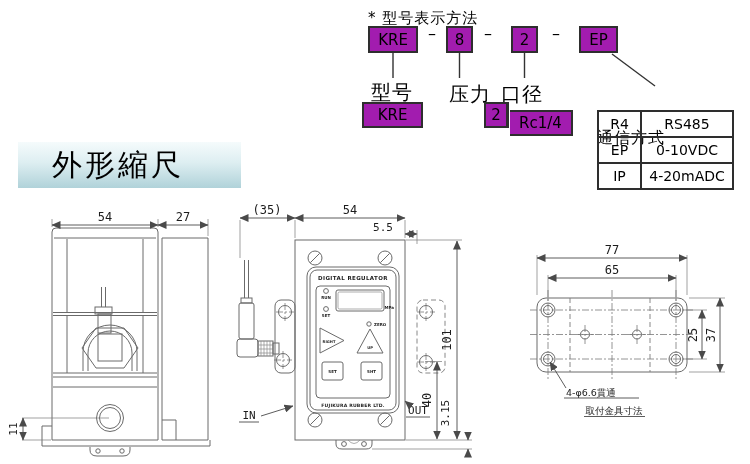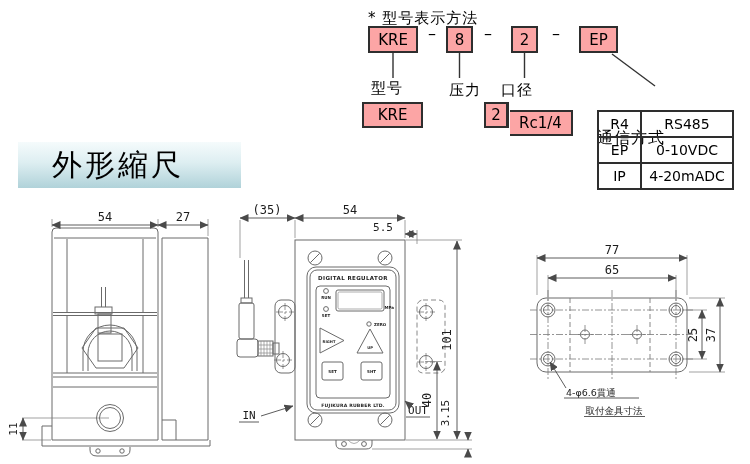--- a/index.html
+++ b/index.html
@@ -2,23 +2,23 @@
 <html><head>
 <meta charset="utf-8">
 <style>
   html,body{margin:0;padding:0;background:#fff;}
   #page{position:relative;width:750px;height:464px;background:#ffffff;overflow:hidden;
         font-family:"DejaVu Sans",sans-serif;color:#111;}
   .abs{position:absolute;}
   
   .mdl-title{font-size:15px;color:#000;letter-spacing:1px;}
   .codebox{border:2px solid #2e2e2e;display:flex;align-items:center;justify-content:center;
-           font-size:15px;color:#000;background:#fca5a5;box-sizing:border-box;}
+           font-size:15px;color:#000;background:#a21caf;box-sizing:border-box;}
   .sep{font-size:16px;color:#000;text-align:center;}
-  .lbl{font-size:15px;color:#000;letter-spacing:1px;}
+  .lbl{font-size:20px;color:#000;letter-spacing:1px;}
   .lbl-sm{font-size:16px;color:#000;letter-spacing:1px;margin-top:40px;}
   table.comm{border-collapse:collapse;table-layout:fixed;}
   table.comm td{border:2px solid #2e2e2e;font-size:14px;color:#000;text-align:center;
                 padding:4px;height:16px;line-height:16px;}
   td.c1{width:33px;} td.c2{width:82px;margin-left:7px;}
   
   .sec-head{width:189px;height:46px;line-height:46px;padding-left:34px;box-sizing:content-box;
             background:linear-gradient(to bottom,#f5fbfc 0%,#ddeef1 45%,#b0d2d9 100%);
             font-size:30px;color:#000;letter-spacing:3px;}
   

